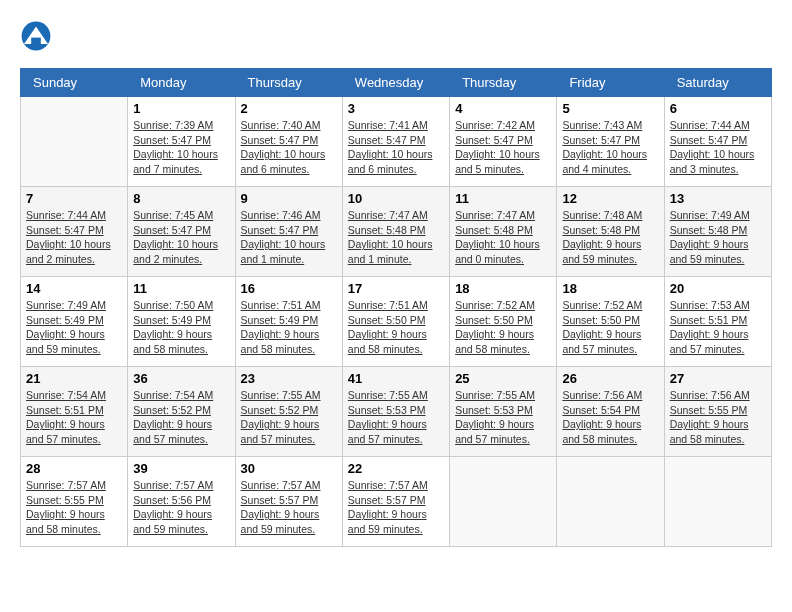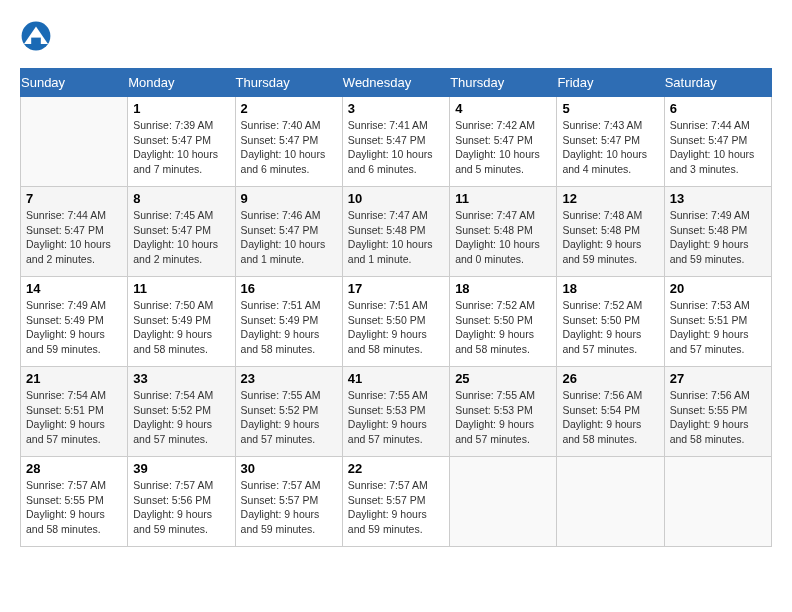--- a/index.html
+++ b/index.html
@@ -47,21 +47,21 @@
       color: #555;
     }
     .calendar {
       width: 100%;
       border-collapse: collapse;
       font-size: 11px;
     }
     .calendar thead th {
       background-color: #2e6db4;
       color: #fff;
-      padding: 6px 0;
+      padding: 6px 12px;
       text-align: left;
       font-size: 13px;
       font-weight: normal;
       border: 1px solid #2e6db4;
     }
     .calendar tbody td {
       border: 1px solid #ccc;
       vertical-align: top;
       padding: 4px 5px;
       width: calc(100% / 7);
@@ -71,20 +71,21 @@
     .day-num {
       font-size: 13px;
       font-weight: bold;
       display: block;
       margin-bottom: 2px;
     }
     .cell-info {
       font-size: 10.5px;
       color: #333;
       line-height: 1.4;
+      text-decoration: underline;
     }
     .empty-cell {
       background: #f9f9f9;
     }
     .row-shaded td {
       background: #f5f5f5;
     }
   </style>
 </head>
 <body>
@@ -206,21 +207,21 @@
           <span class="day-num">20</span>
           <div class="cell-info">Sunrise: 7:53 AM<br>Sunset: 5:51 PM<br>Daylight: 9 hours<br>and 57 minutes.</div>
         </td>
       </tr>
       <tr class="row-shaded">
         <td>
           <span class="day-num">21</span>
           <div class="cell-info">Sunrise: 7:54 AM<br>Sunset: 5:51 PM<br>Daylight: 9 hours<br>and 57 minutes.</div>
         </td>
         <td>
-          <span class="day-num">33</span>
+          <span class="day-num">36</span>
           <div class="cell-info">Sunrise: 7:54 AM<br>Sunset: 5:52 PM<br>Daylight: 9 hours<br>and 57 minutes.</div>
         </td>
         <td>
           <span class="day-num">23</span>
           <div class="cell-info">Sunrise: 7:55 AM<br>Sunset: 5:52 PM<br>Daylight: 9 hours<br>and 57 minutes.</div>
         </td>
         <td>
           <span class="day-num">41</span>
           <div class="cell-info">Sunrise: 7:55 AM<br>Sunset: 5:53 PM<br>Daylight: 9 hours<br>and 57 minutes.</div>
         </td>

